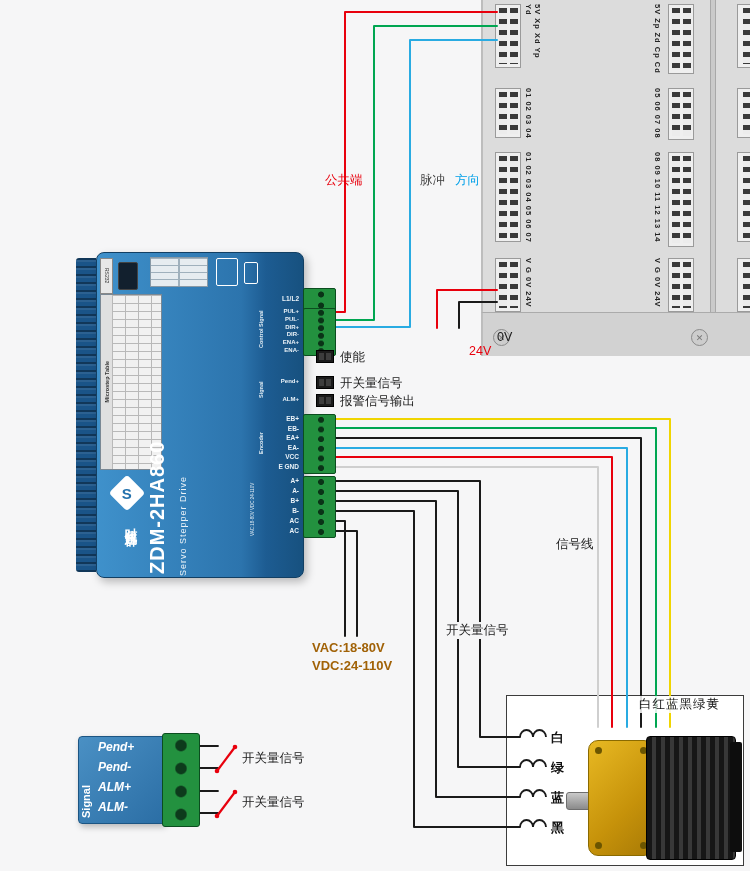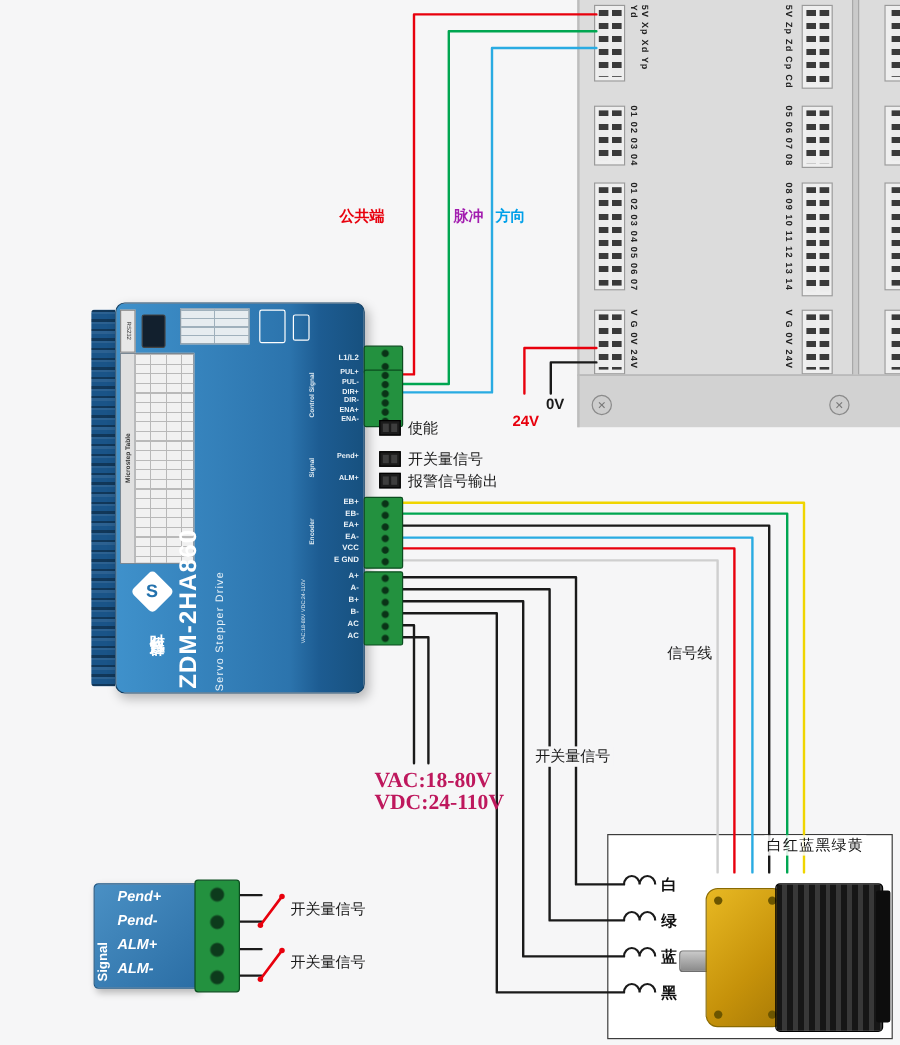--- a/index.html
+++ b/index.html
@@ -14,24 +14,24 @@
   .panel{background:#dcdcdc;border-left:2px solid #bdbdbd;}
   .panel-strip{background:#d2d2d2;border-top:1px solid #ababab;border-left:2px solid #bdbdbd;}
   .ridge{background:#cacaca;border-left:1px solid #a8a8a8;border-right:1px solid #a8a8a8;}
   .tblock{background:#efefef;border:1px solid #9a9a9a;display:flex;gap:3px;justify-content:center;padding:3px 0;box-sizing:border-box;}
   .stripe{width:8px;background:repeating-linear-gradient(180deg,#3a3a3a 0 5px,#ececec 5px 11px);}
   .plabel{font-size:7.5px;font-weight:bold;color:#222;letter-spacing:1px;}
   .screw{border-radius:50%;background:#cdcdcd;border:1px solid #8a8a8a;color:#777;font-size:9px;
          display:flex;align-items:center;justify-content:center;}
 
   
-  .lbl{font-size:12.5px;font-weight:bold;}
-  .c-red{color:#e8000d;} .c-green{color:#a21caf;text-align:center;} .c-blue{color:#00a0e9;} .c-dark{color:#1a1a1a;}
+  .lbl{font-size:12.5px;font-weight:normal;margin-left:42px;}
+  .c-red{color:#e8000d;} .c-green{color:#404040;text-align:center;} .c-blue{color:#00a0e9;} .c-dark{color:#1a1a1a;}
   .anno{font-size:12.5px;color:#1a1a1a;}
-  .mono{font-family:Liberation Serif, serif;font-weight:bold;font-size:18px;color:#be185d;}
+  .mono{font-family:Liberation Sans, sans-serif;font-weight:bold;font-size:13px;color:#a16207;}
 
   
   .heatsink{background:#1a5488;border-radius:3px 0 0 3px;
     background-image:repeating-linear-gradient(180deg,rgba(0,0,0,.35) 0 2px,rgba(255,255,255,.08) 2px 4px,rgba(0,0,0,0) 4px 8px);}
   .drive-body{background:linear-gradient(90deg,#3f91cb,#2c74ad 70%,#1d5c92 82%,#17517f);
     border:1px solid #123f63;border-radius:8px;box-shadow:3px 4px 9px rgba(0,0,0,.25);box-sizing:border-box;}
   .wbox{background:#e8e8e8;border:1px solid #888;box-sizing:border-box;}
   .port{background:#12202e;border:1px solid #444;border-radius:2px;}
   .patable{background:#e6ecf0;border:1px solid #8899a6;box-sizing:border-box;
     background-image:repeating-linear-gradient(180deg,#9fb0bc 0 1px,rgba(0,0,0,0) 1px 7px),linear-gradient(90deg,rgba(0,0,0,0) 0 49%,#9fb0bc 49% 51%,rgba(0,0,0,0) 51%);}

